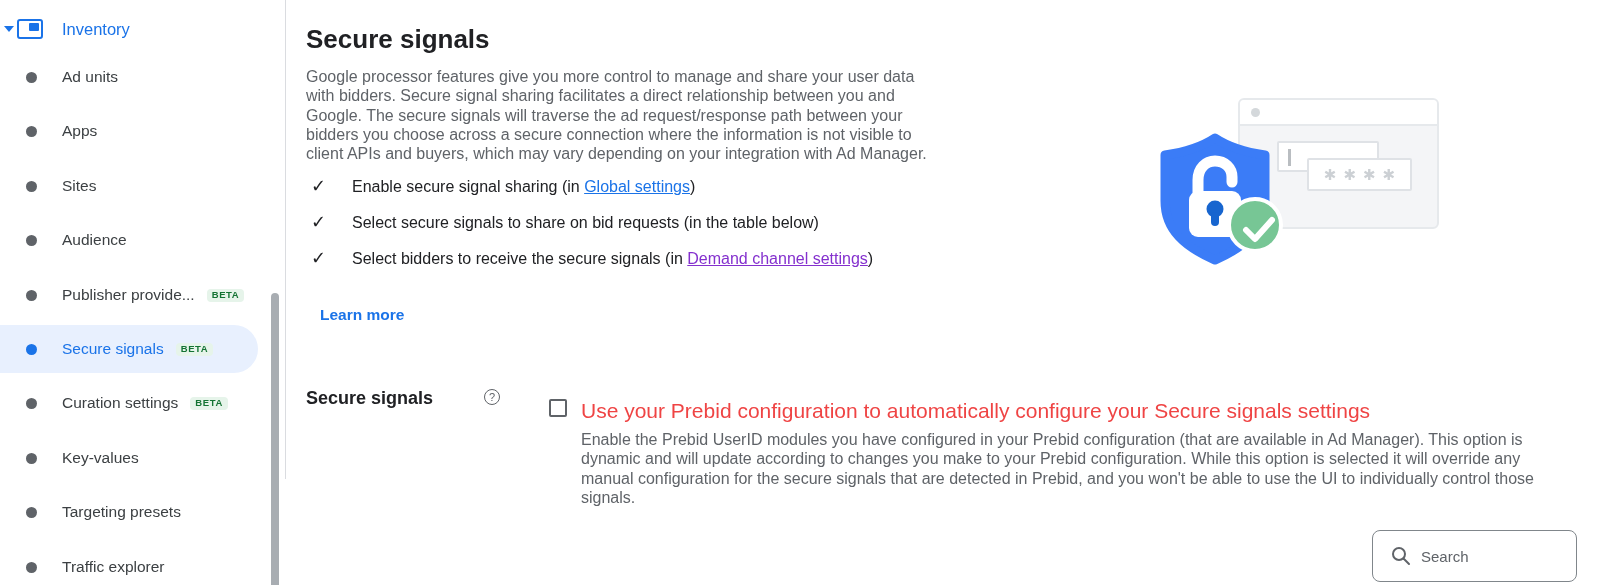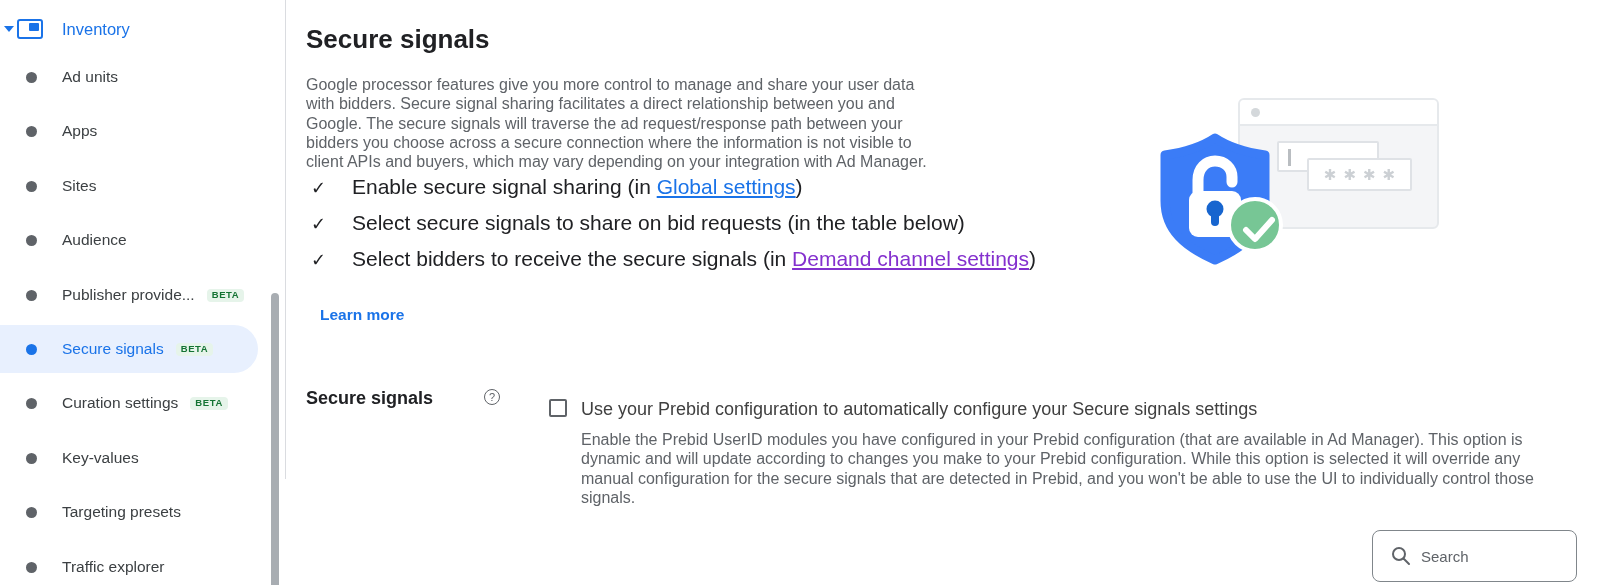--- a/index.html
+++ b/index.html
@@ -20,39 +20,39 @@
   .nav-bullet { width:11px; height:11px; border-radius:50%; background:#5f6368; margin-left:26px; flex:none; }
   .nav-item.selected .nav-bullet { background:#1a73e8; }
   .nav-label { margin-left:25px; font-size:15.5px; color:#3c4043; white-space:nowrap; }
   .nav-item.selected .nav-label { color:#1a73e8; }
   .beta { margin-left:12px; background:#e6f4ea; color:#137333; font-size:9.5px; font-weight:bold;
           letter-spacing:.6px; padding:0 5px 2px; border-radius:4px; flex:none; }
   .scroll-thumb { position:absolute; left:271px; top:293px; width:8px; height:300px; background:#a8adb2; border-radius:4px 4px 0 0; }
 
   
   .page-title { position:absolute; left:306px; top:24px; font-size:26px; color:#202124; }
-  .intro { position:absolute; left:306px; top:75px; font-size:16px; line-height:19.3px; color:#5f6368; }
+  .intro { position:absolute; left:306px; top:67px; font-size:16px; line-height:19.3px; color:#5f6368; }
   .intro div { white-space:nowrap; }
 
   .checklist { position:absolute; left:306px; top:175px; }
   .check-row { display:flex; align-items:baseline; margin-bottom:14px; height:22px; }
   .checkmark { width:46px; flex:none; font-family:"DejaVu Sans",sans-serif; font-size:18px; color:#202124; padding-left:5px; }
-  .check-text { font-size:21px; color:#202124; white-space:nowrap; }
+  .check-text { font-size:16px; color:#202124; white-space:nowrap; }
   .check-text a { text-decoration:underline; }
   .link-blue { color:#1a73e8; }
   .link-purple { color:#8430ce; }
 
   .learn-more { position:absolute; left:320px; top:306px; font-size:15.5px; font-weight:bold; color:#1a73e8; text-decoration:none; cursor:pointer; }
 
   .section-title { position:absolute; left:306px; top:388px; font-size:18px; font-weight:bold; color:#202124; }
   .help-icon { position:absolute; left:484px; top:389px; width:16px; height:16px; border:1.5px solid #5f6368; border-radius:50%;
                font-size:11px; line-height:15px; text-align:center; color:#5f6368; cursor:pointer; }
 
   .checkbox { position:absolute; left:549px; top:399px; width:18px; height:18px; border:2px solid #5f6368; border-radius:2px; background:#fff; cursor:pointer; }
-  .checkbox-label { position:absolute; left:581px; top:399px; font-size:18px; color:#404040; white-space:nowrap; }
+  .checkbox-label { position:absolute; left:581px; top:399px; font-size:21px; color:#ef4444; white-space:nowrap; }
   .cb-desc { position:absolute; left:581px; top:430px; font-size:16px; line-height:19.3px; color:#5f6368; }
   .cb-desc div { white-space:nowrap; }
 
   
   .search-box { position:absolute; left:1372px; top:530px; width:205px; height:52px; border:1px solid #80868b; border-radius:8px;
                 display:flex; align-items:center; background:#fff; }
   .search-box svg { margin-left:18px; flex:none; }
   .search-input { border:none; outline:none; background:transparent; margin-left:10px; width:140px; font-size:15px;
                   font-family:"Liberation Sans",sans-serif; color:#202124; }
   .search-input::placeholder { color:#5f6368; }

